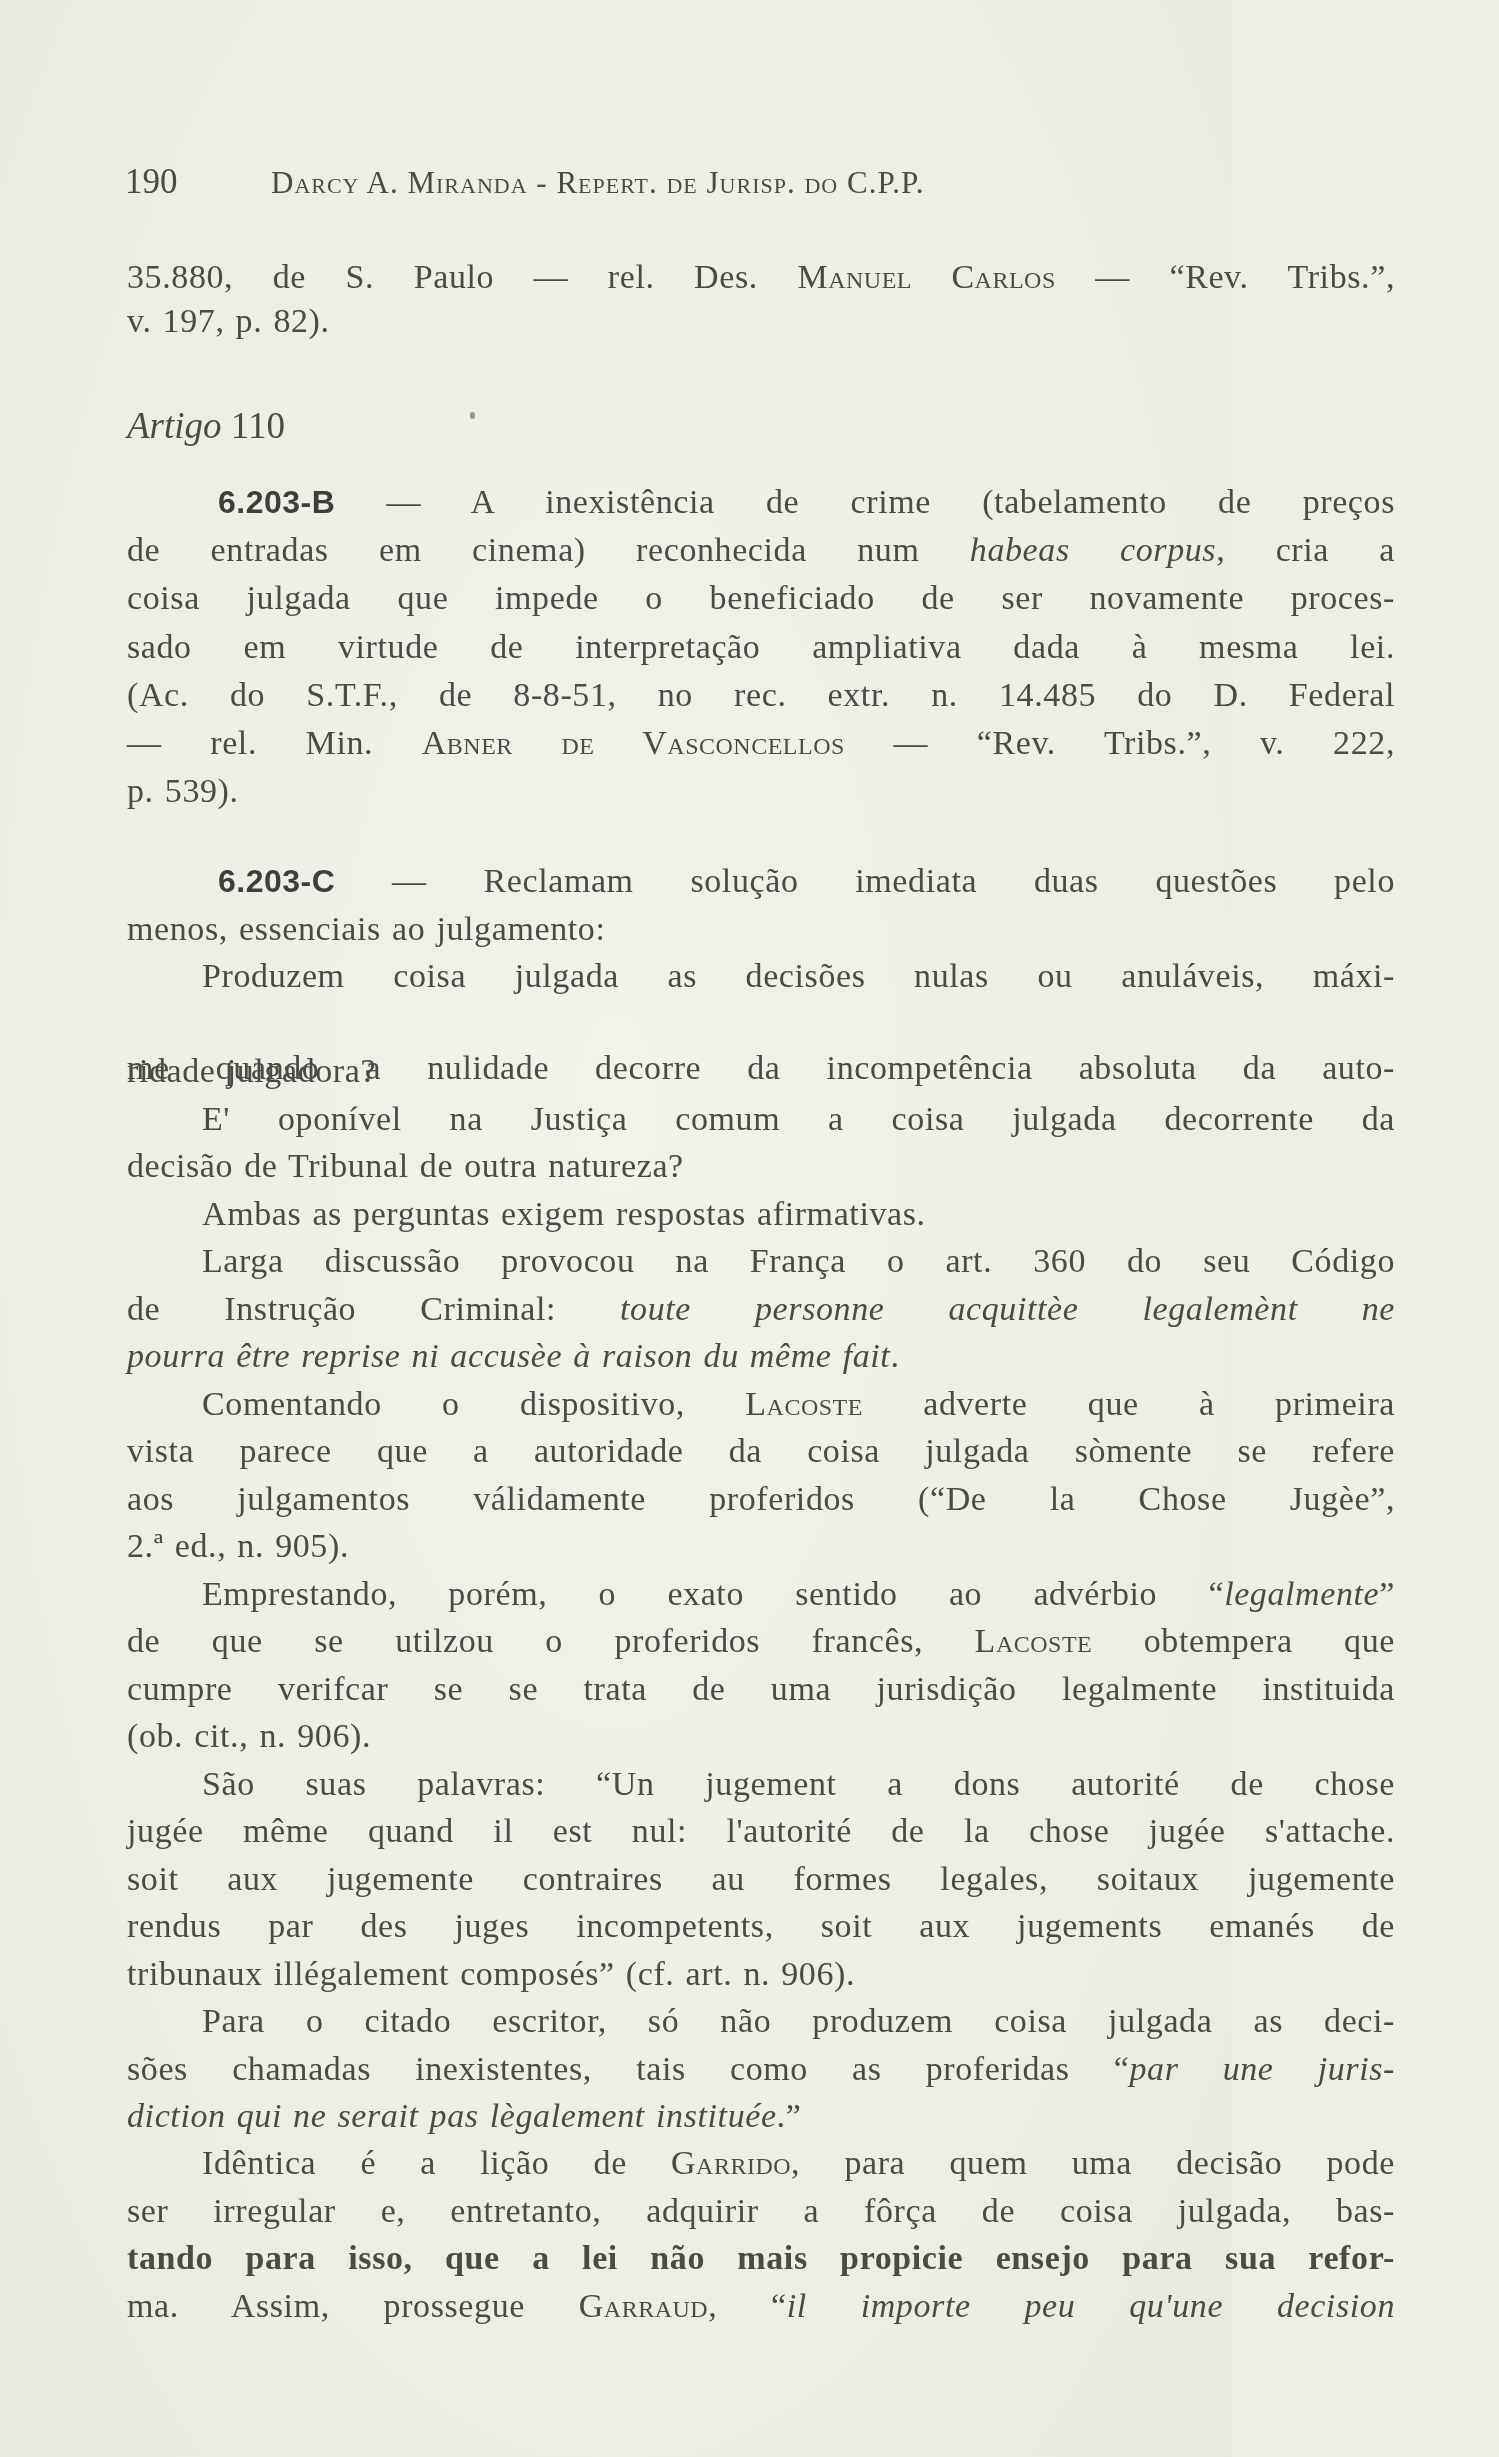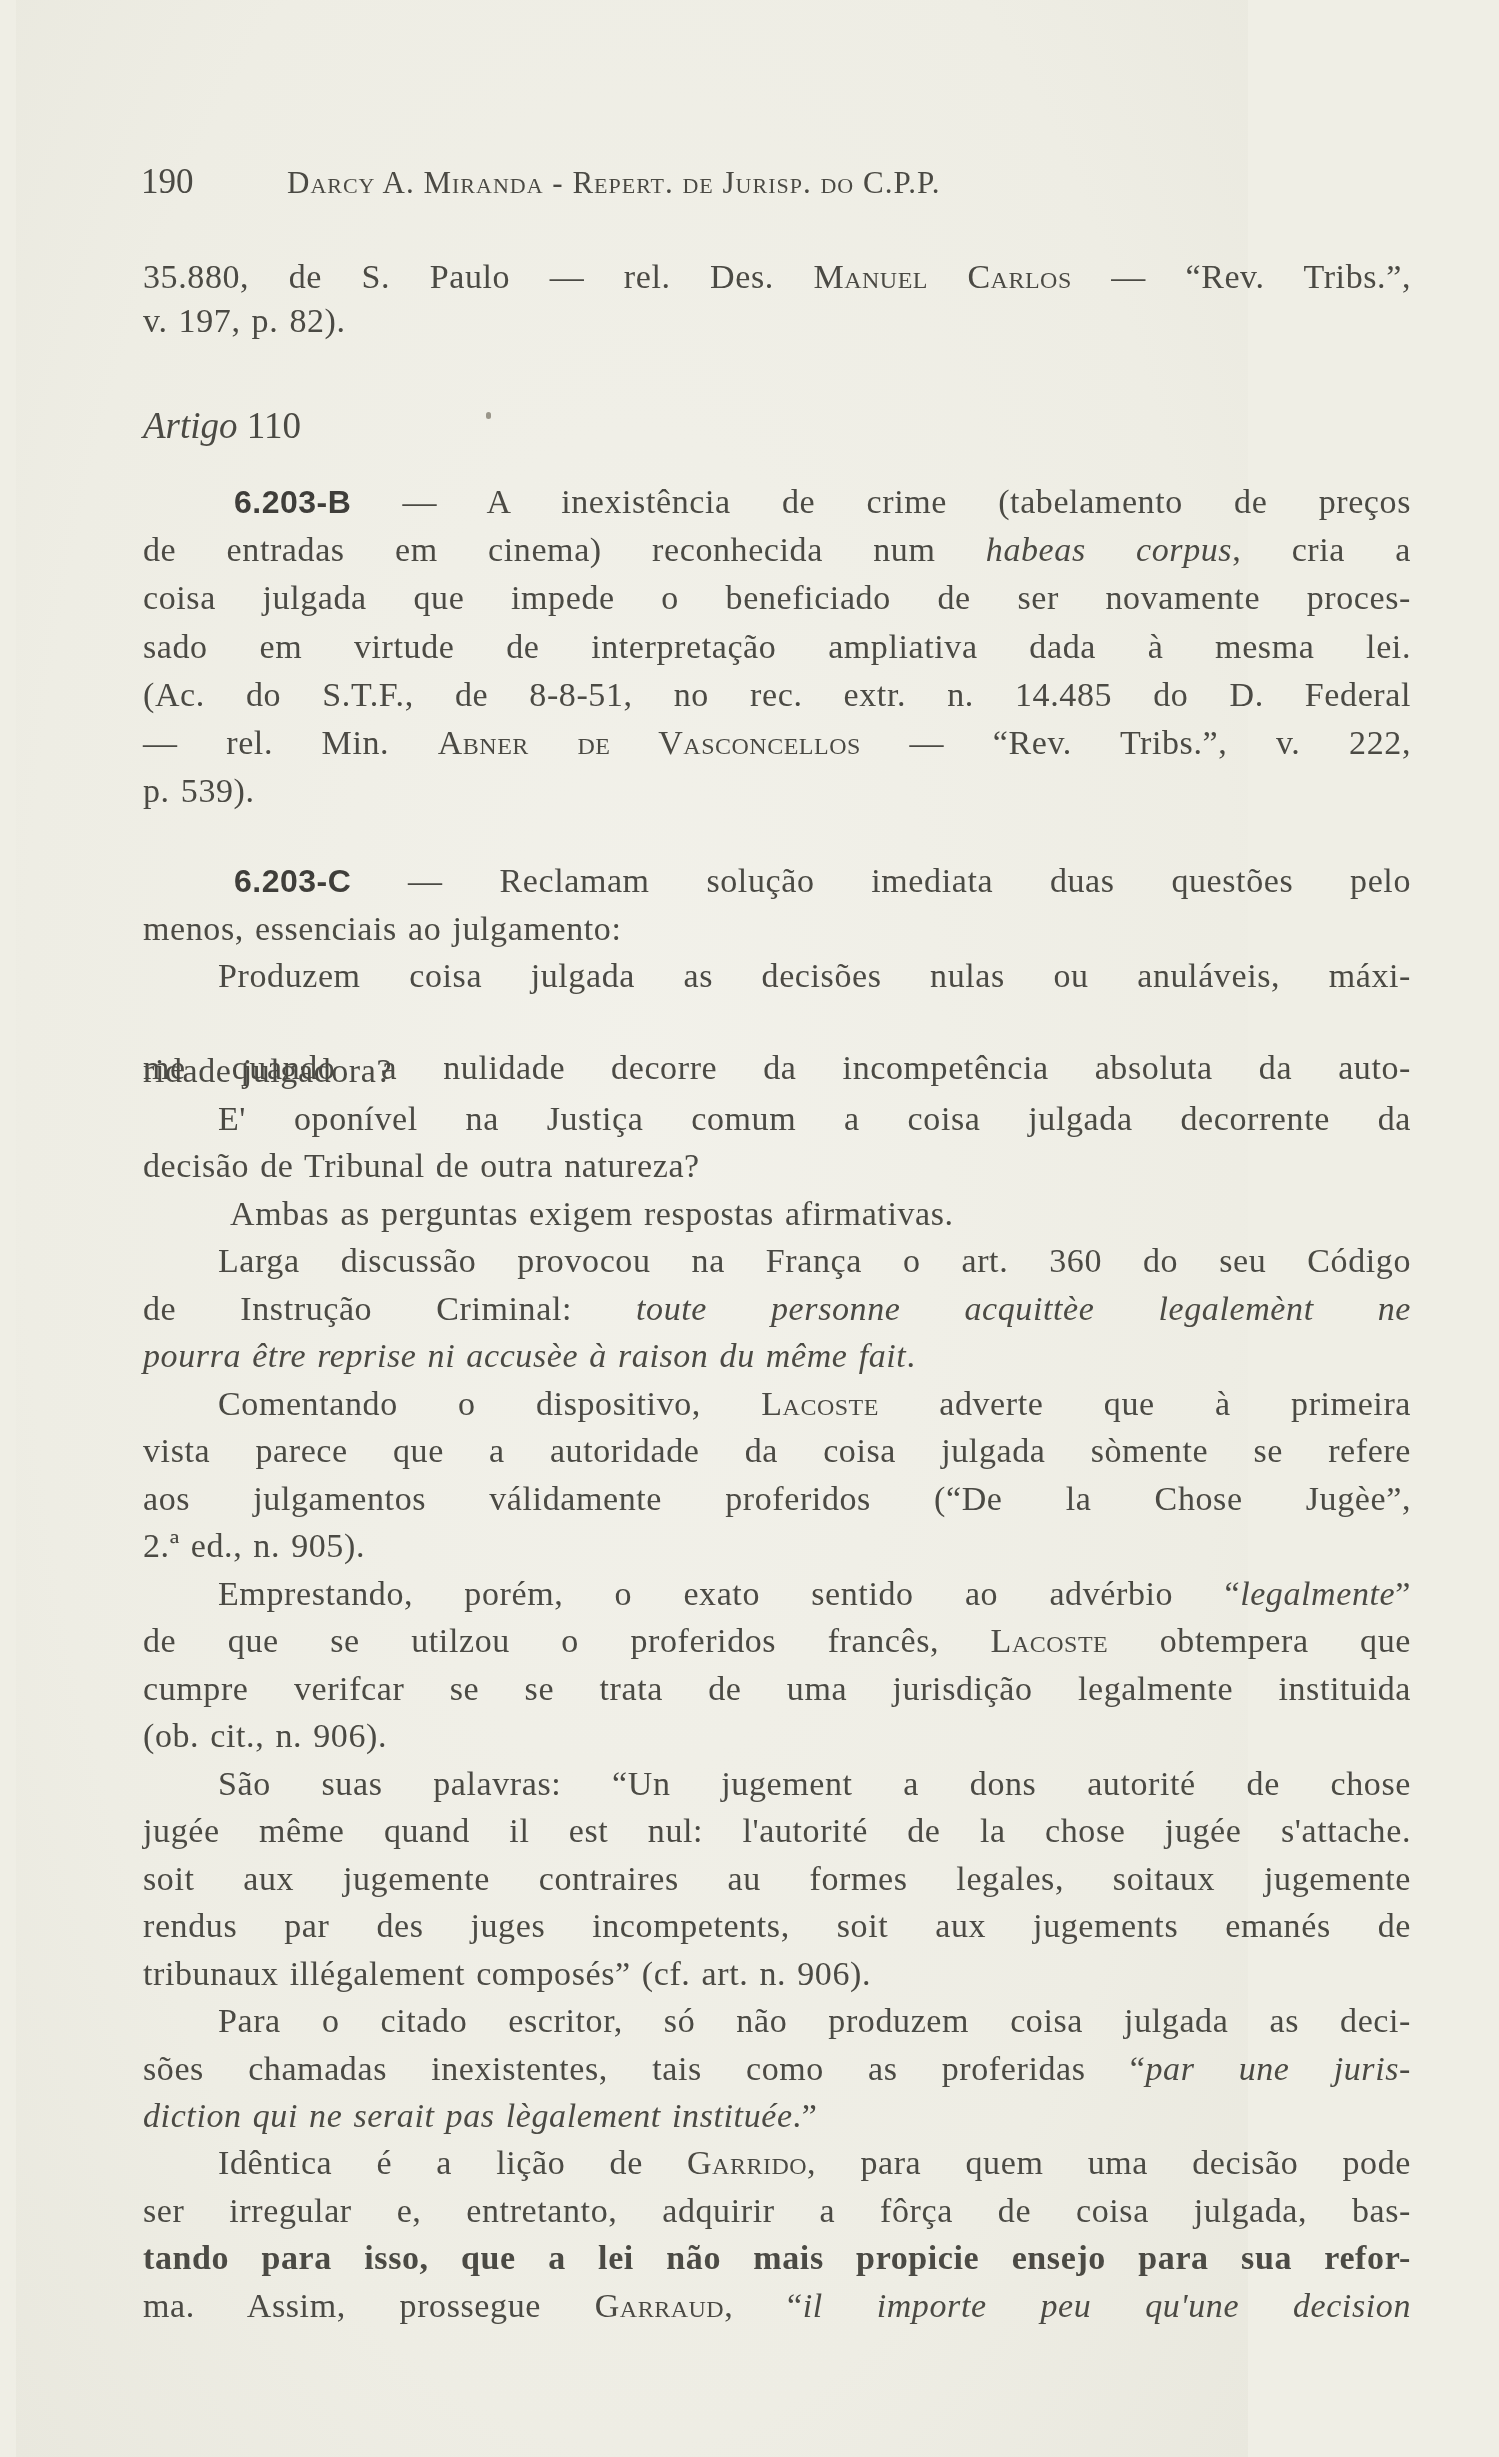--- a/index.html
+++ b/index.html
@@ -1,18 +1,18 @@
 <!DOCTYPE html>
 <html><head>
 <meta charset="utf-8">
 <style>
   html,body{margin:0;padding:0;}
   body{width:1500px;height:2458px;background:#efeee5;position:relative;overflow:hidden;
        font-family:"Liberation Serif","DejaVu Serif",serif;color:#4b4a44;}
-  .page{position:absolute;left:16px;top:0;width:1232px;height:2458px;
+  .page{position:absolute;left:0;top:0;width:1232px;height:2458px;
         background:radial-gradient(ellipse at 50% 45%,#f2f1ea 0%,#eeede4 70%,#e9e8de 100%);}
   .line{position:absolute;left:127px;width:1268px;font-size:34px;line-height:39px;height:39px;
         white-space:nowrap;text-align:justify;text-align-last:justify;letter-spacing:0.6px;word-spacing:2px;}
   .line.last{text-align-last:left;}
   .line.indent{left:202px;width:1193px;}
   .sc{font-variant:small-caps;letter-spacing:0.5px;}
   .it{font-style:italic;}
   .bd{font-family:"Liberation Sans","DejaVu Sans",sans-serif;font-weight:bold;font-size:32px;color:#3f3e3a;letter-spacing:0.5px;margin-left:16px;}
   .header{position:absolute;top:162px;left:125px;font-size:35px;line-height:39px;white-space:nowrap;}
   .header .pgno{display:inline-block;width:146px;}
@@ -50,21 +50,21 @@
       <div class="line last" style="top: 771px;"><span>p. 539).</span></div>
     </div>
   <div id="entry-c">
       <div class="line indent" style="top: 861px;"><span class="bd">6.203-C</span><span> — Reclamam solução imediata duas questões pelo</span></div>
       <div class="line last" style="top: 909px;"><span>menos, essenciais ao julgamento:</span></div>
       <div class="line indent" style="top: 956px;"><span>Produzem coisa julgada as decisões nulas ou anuláveis, máxi-</span></div>
       <div class="line " style="top: 1004px; margin-top: 44px;"><span>me quando a nulidade decorre da incompetência absoluta da auto-</span></div>
       <div class="line last" style="top: 1051px;"><span>ridade julgadora?</span></div>
       <div class="line indent" style="top: 1099px;"><span>E' oponível na Justiça comum a coisa julgada decorrente da</span></div>
       <div class="line last" style="top: 1146px;"><span>decisão de Tribunal de outra natureza?</span></div>
-      <div class="line indent last" style="top: 1194px; margin-left: 12px;"><span>Ambas as perguntas exigem respostas afirmativas.</span></div>
+      <div class="line indent last" style="top: 1194px;"><span>Ambas as perguntas exigem respostas afirmativas.</span></div>
       <div class="line indent" style="top: 1241px;"><span>Larga discussão provocou na França o art. 360 do seu Código</span></div>
       <div class="line " style="top: 1289px;"><span>de Instrução Criminal: </span><span class="it">toute personne acquittèe legalemènt ne</span></div>
       <div class="line last" style="top: 1336px;"><span class="it">pourra être reprise ni accusèe à raison du même fait</span><span>.</span></div>
       <div class="line indent" style="top: 1384px;"><span>Comentando o dispositivo, </span><span class="sc">Lacoste</span><span> adverte que à primeira</span></div>
       <div class="line " style="top: 1431px;"><span>vista parece que a autoridade da coisa julgada sòmente se refere</span></div>
       <div class="line " style="top: 1479px;"><span>aos julgamentos válidamente proferidos (“De la Chose Jugèe”,</span></div>
       <div class="line last" style="top: 1526px;"><span>2.ª ed., n. 905).</span></div>
       <div class="line indent" style="top: 1574px;"><span>Emprestando, porém, o exato sentido ao advérbio “</span><span class="it">legalmente</span><span>”</span></div>
       <div class="line " style="top: 1621px;"><span>de que se utilzou o proferidos francês, </span><span class="sc">Lacoste</span><span> obtempera que</span></div>
       <div class="line " style="top: 1669px;"><span>cumpre verifcar se se trata de uma jurisdição legalmente instituida</span></div>

